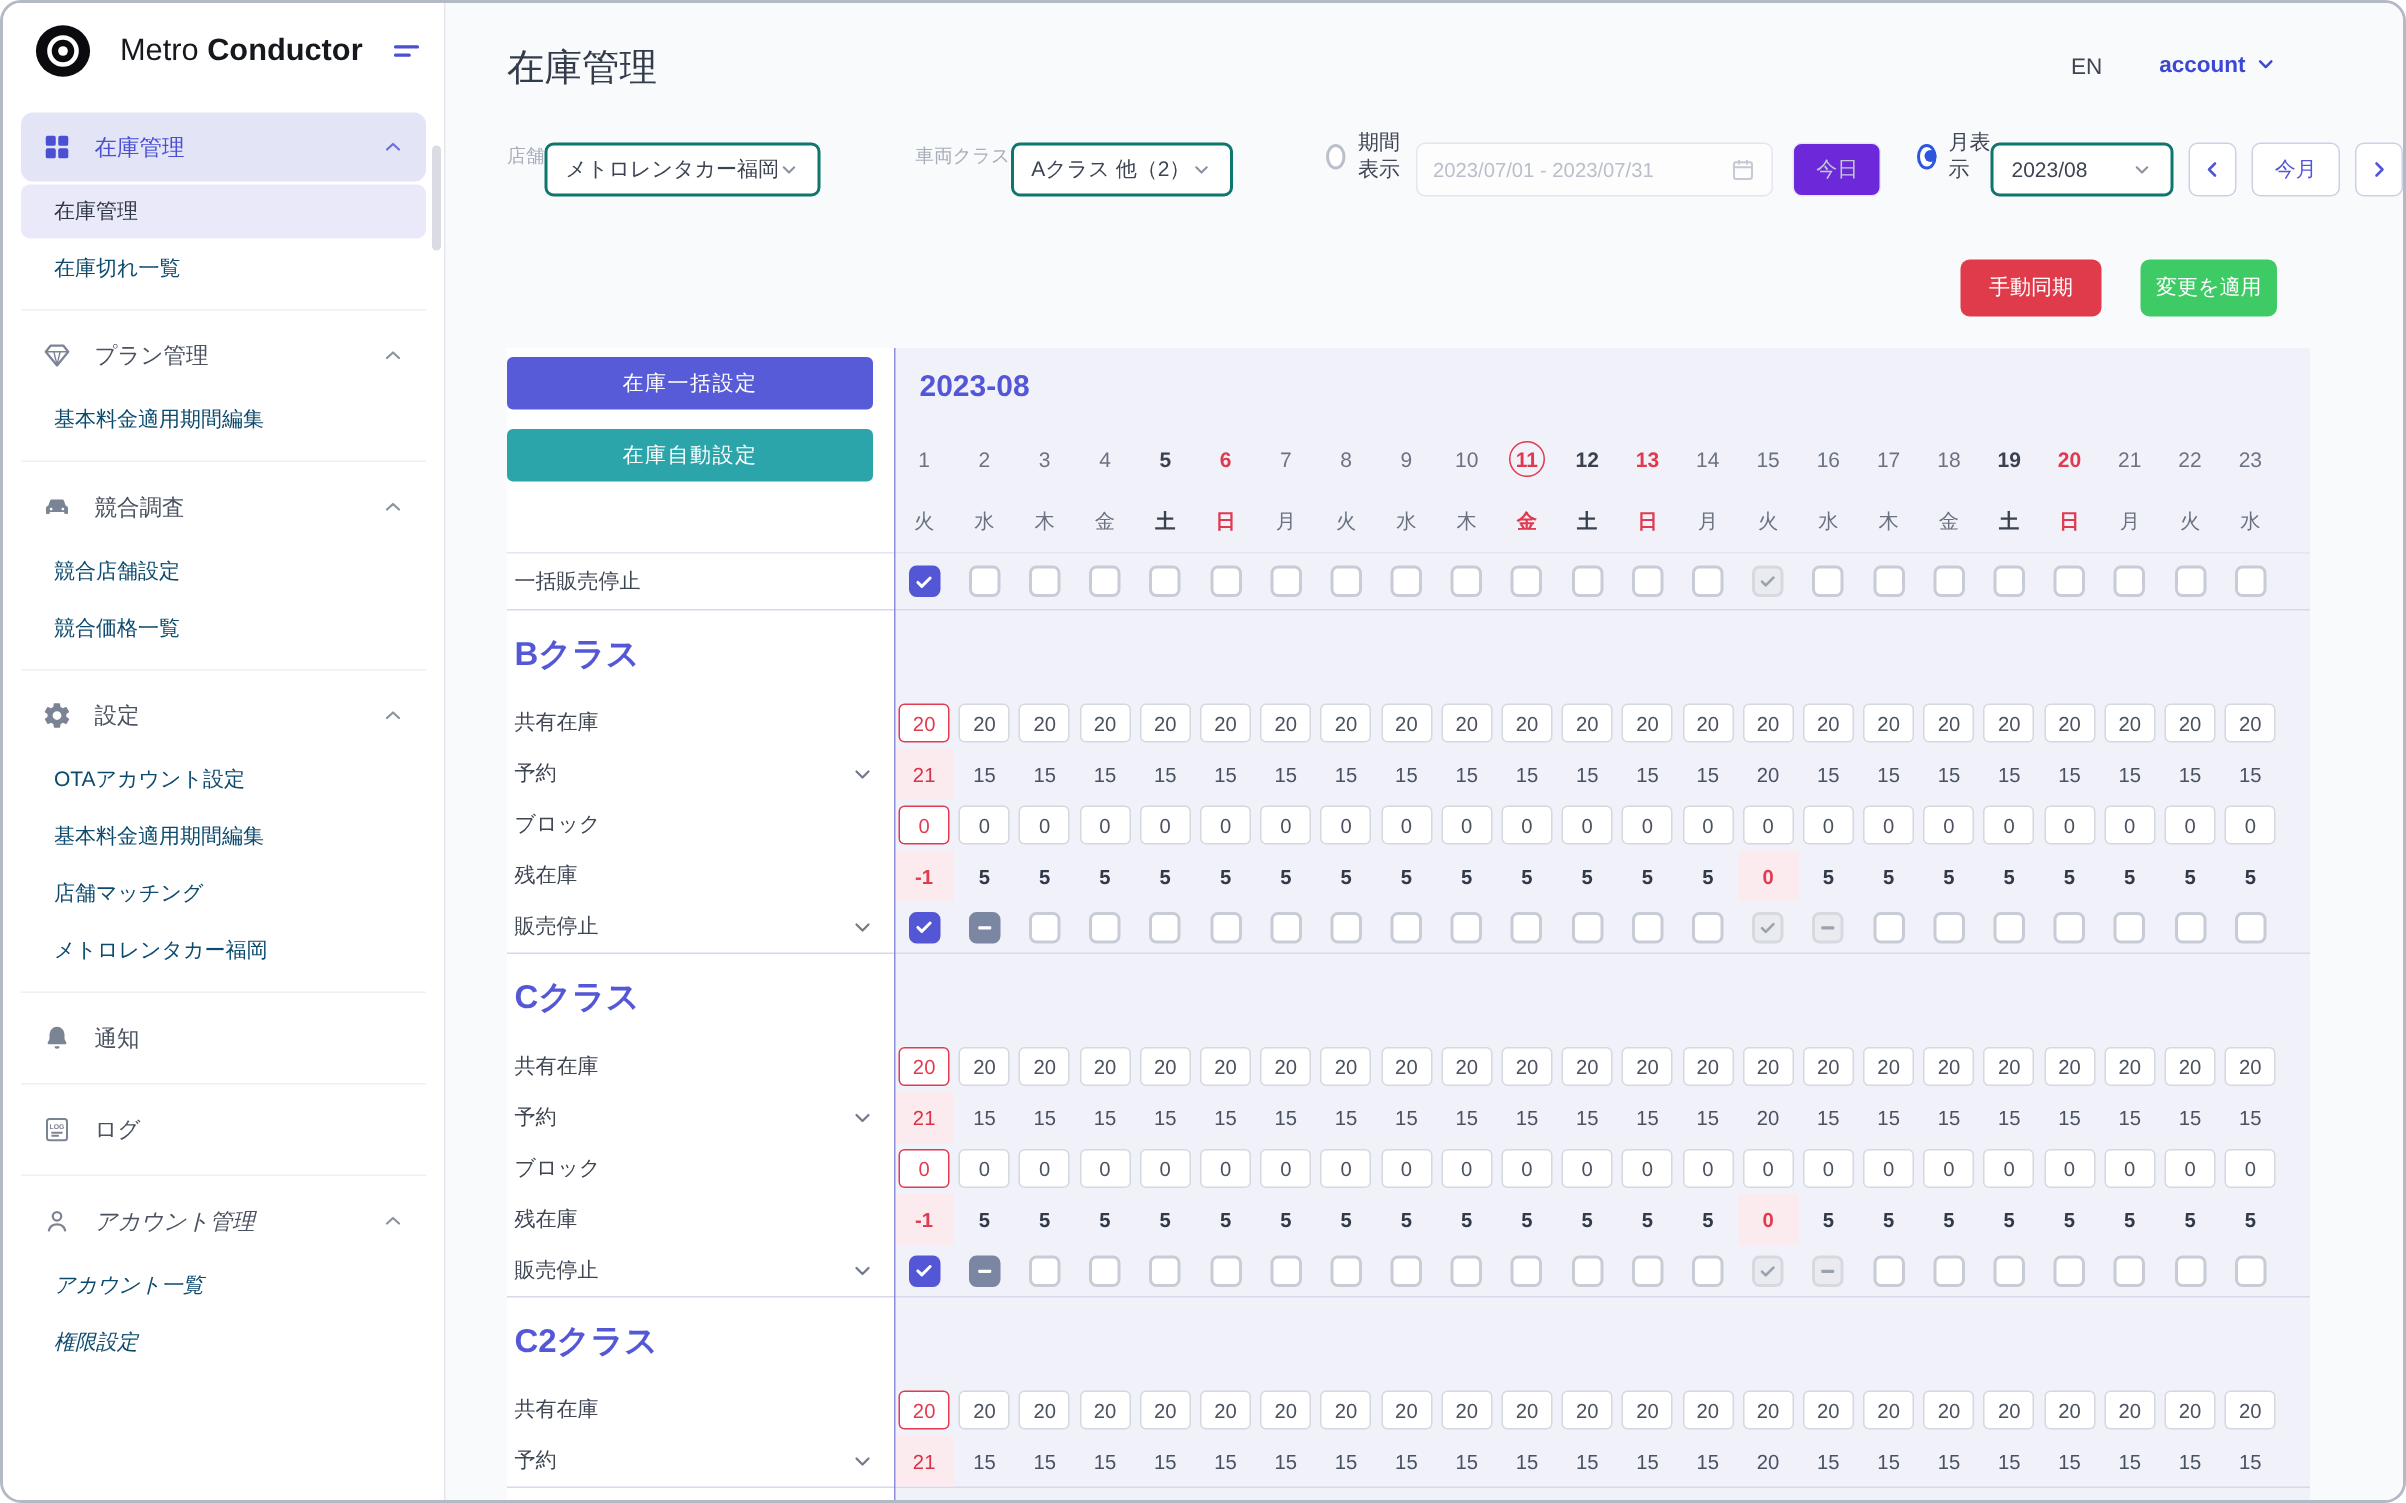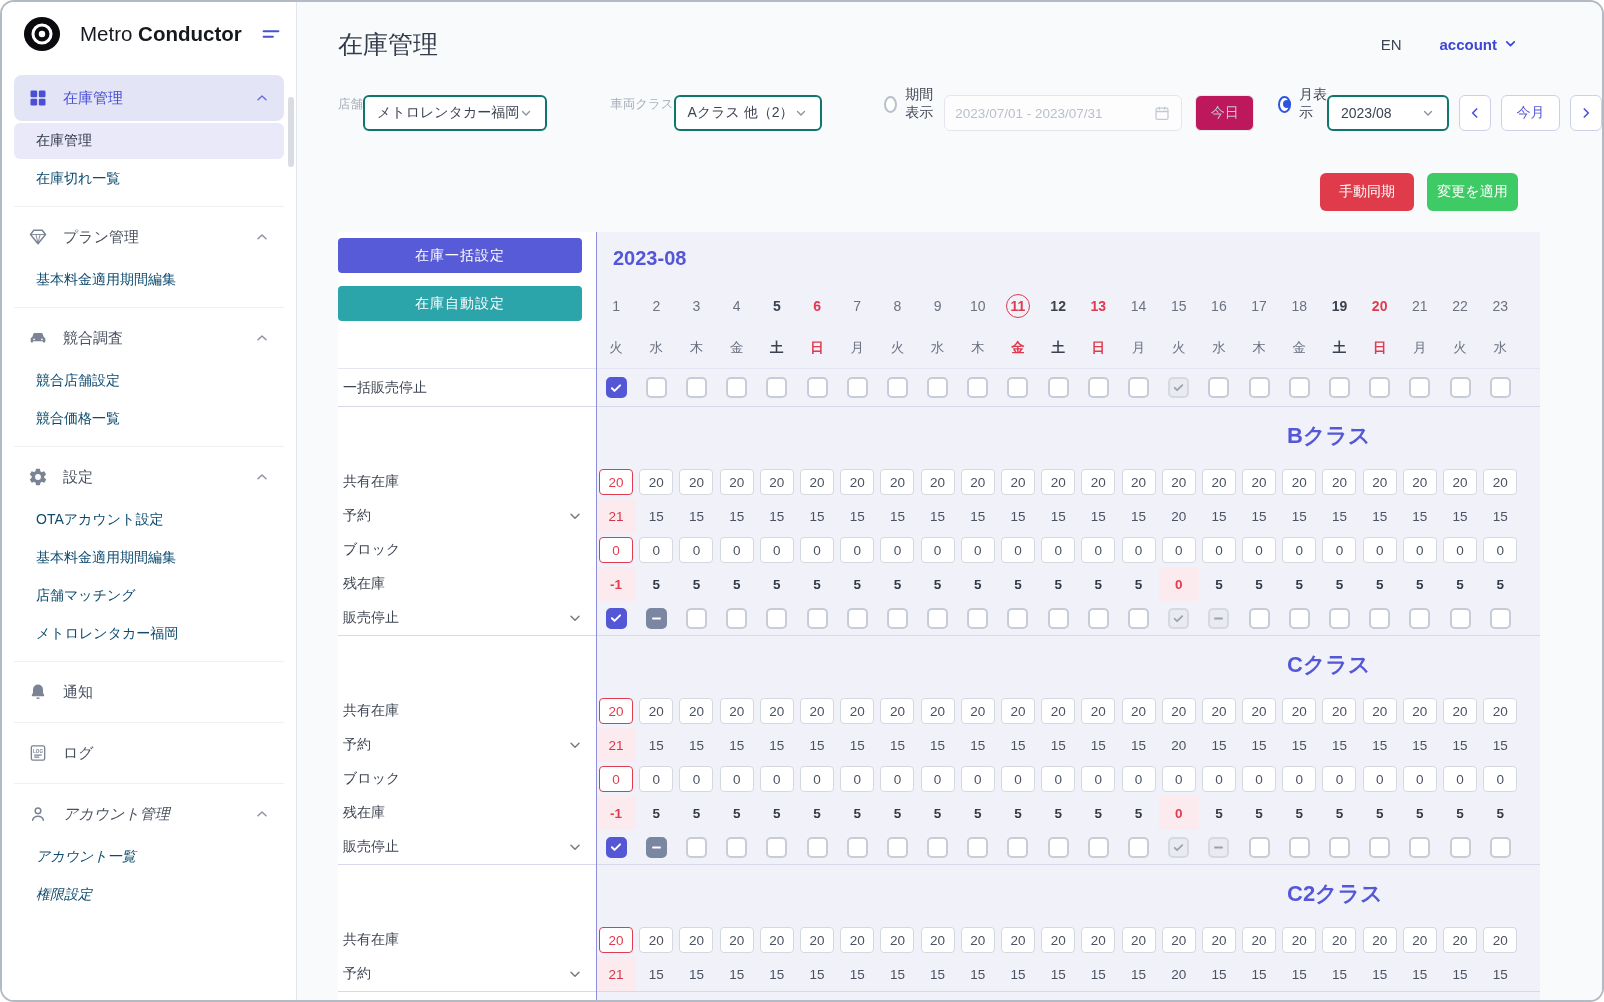--- a/index.html
+++ b/index.html
@@ -45,26 +45,26 @@
   .g4 .prow { gap:10px; }
   .select { height:36px; background:#fff; border:2px solid #0f766e; border-radius:6px; display:flex; align-items:center; justify-content:space-between; padding:0 12px; font-size:14px; color:#3c4453; cursor:pointer; }
   .sel-chev { color:#8a92a0; display:flex; }
   .radio { display:flex; align-items:center; gap:8px; font-size:14px; color:#3f4653; cursor:pointer; }
   .rdot { width:17px; height:17px; border-radius:50%; border:2px solid #b9c0cb; background:#fff; position:relative; }
   .rdot.on { border-color:#2e56dd; }
   .rdot.on::after { content:""; position:absolute; left:2.5px; top:2.5px; width:8px; height:8px; border-radius:50%; background:#2e56dd; }
   .date-range { width:238px; height:36px; border:1px solid #e3e6ec; border-radius:6px; background:#fdfdfe; color:#b9c0cb; font-size:13.5px; display:flex; align-items:center; justify-content:space-between; padding:0 10px; }
   .cal-icn { color:#c3c9d3; display:flex; }
   .btn { border:none; border-radius:6px; font-size:14px; font-family:inherit; display:flex; align-items:center; justify-content:center; cursor:pointer; }
-  .ghost { width:59px; height:36px; background:#be185d; border:1px solid #e6e9ee; color:#c3c9d3; }
+  .ghost { width:59px; height:36px; background:#6d28d9; border:1px solid #e6e9ee; color:#c3c9d3; }
   .msel { width:122px; }
   .navbtn { width:32px; height:36px; background:#fff; border:1px solid #ccd0e8; color:#5356d6; }
   .outline { width:59px; height:36px; background:#fff; border:1px solid #ccd0e8; color:#5356d6; }
 
-  .sync-row { flex-shrink:0; display:flex; justify-content:flex-end; gap:13px; padding-right:84px; margin-top:42px; }
+  .sync-row { flex-shrink:0; display:flex; justify-content:flex-end; gap:26px; padding-right:84px; margin-top:42px; }
   .danger { width:94px; height:38px; background:#df3b4b; color:#fff; }
   .success { width:91px; height:38px; background:#3ecb66; color:#fff; }
 
   
   .calendar { flex:1; min-height:0; margin:21px 62px 0 41px; position:relative; overflow:hidden;
               background:linear-gradient(to right,#ffffff 258px,#f1f1fa 258px); }
   .vline { position:absolute; left:258px; top:0; bottom:0; width:1px; background:#8e8edd; z-index:2; }
   .cal-head { display:flex; border-bottom:1px solid #e4e4f2; }
   .head-label { width:258px; flex-shrink:0; padding-top:6px; display:flex; flex-direction:column; gap:13px; }
   .bulkset { width:244px; height:35px; border-radius:4px; background:#585bd8; color:#fff; letter-spacing:1px; }
@@ -80,21 +80,21 @@
   .holring { width:24px; height:24px; border:1.6px solid #df3a4e; border-radius:50%; display:flex; align-items:center; justify-content:center; }
   .dow { font-size:13.5px; color:#6a7280; }
   .dow.sat { color:#3a4250; font-weight:700; }
   .dow.sun, .dow.hol { color:#df3a4e; font-weight:700; }
 
   .cal-row { display:flex; align-items:center; }
   .row-cells { display:flex; height:100%; align-items:center; }
   .bulk-row { height:38px; border-bottom:1px solid #d8d8ec; }
   .row-label { width:258px; flex-shrink:0; height:100%; display:flex; align-items:center; padding-left:5px; font-size:14px; color:#3f4653; }
   .chev-row { margin-left:auto; margin-right:13px; color:#717a88; display:flex; cursor:pointer; }
-  .class-head-row { height:58px;justify-content:flex-end; }
+  .class-head-row { height:58px; }
   .class-name { font-size:22px; font-weight:700; color:#5558d6; }
   .data-row { height:34px; }
   .class-section { border-bottom:1px solid #d8d8ec; }
   .cell.alert { background:#fcebee; }
   .input-box { width:34px; height:26px; border:1px solid #d4d8df; border-radius:4px; background:#fff; font-size:13.5px; color:#4a5260; display:flex; align-items:center; justify-content:center; cursor:text; }
   .input-box.changed { border-color:#e23b50; color:#e23b50; }
   .text-val { font-size:13.5px; color:#4a5260; }
   .bold-val { font-size:13.5px; font-weight:700; color:#323a48; }
   .alert .text-val { color:#d83448; }
   .alert .bold-val { color:#e23b50; }

